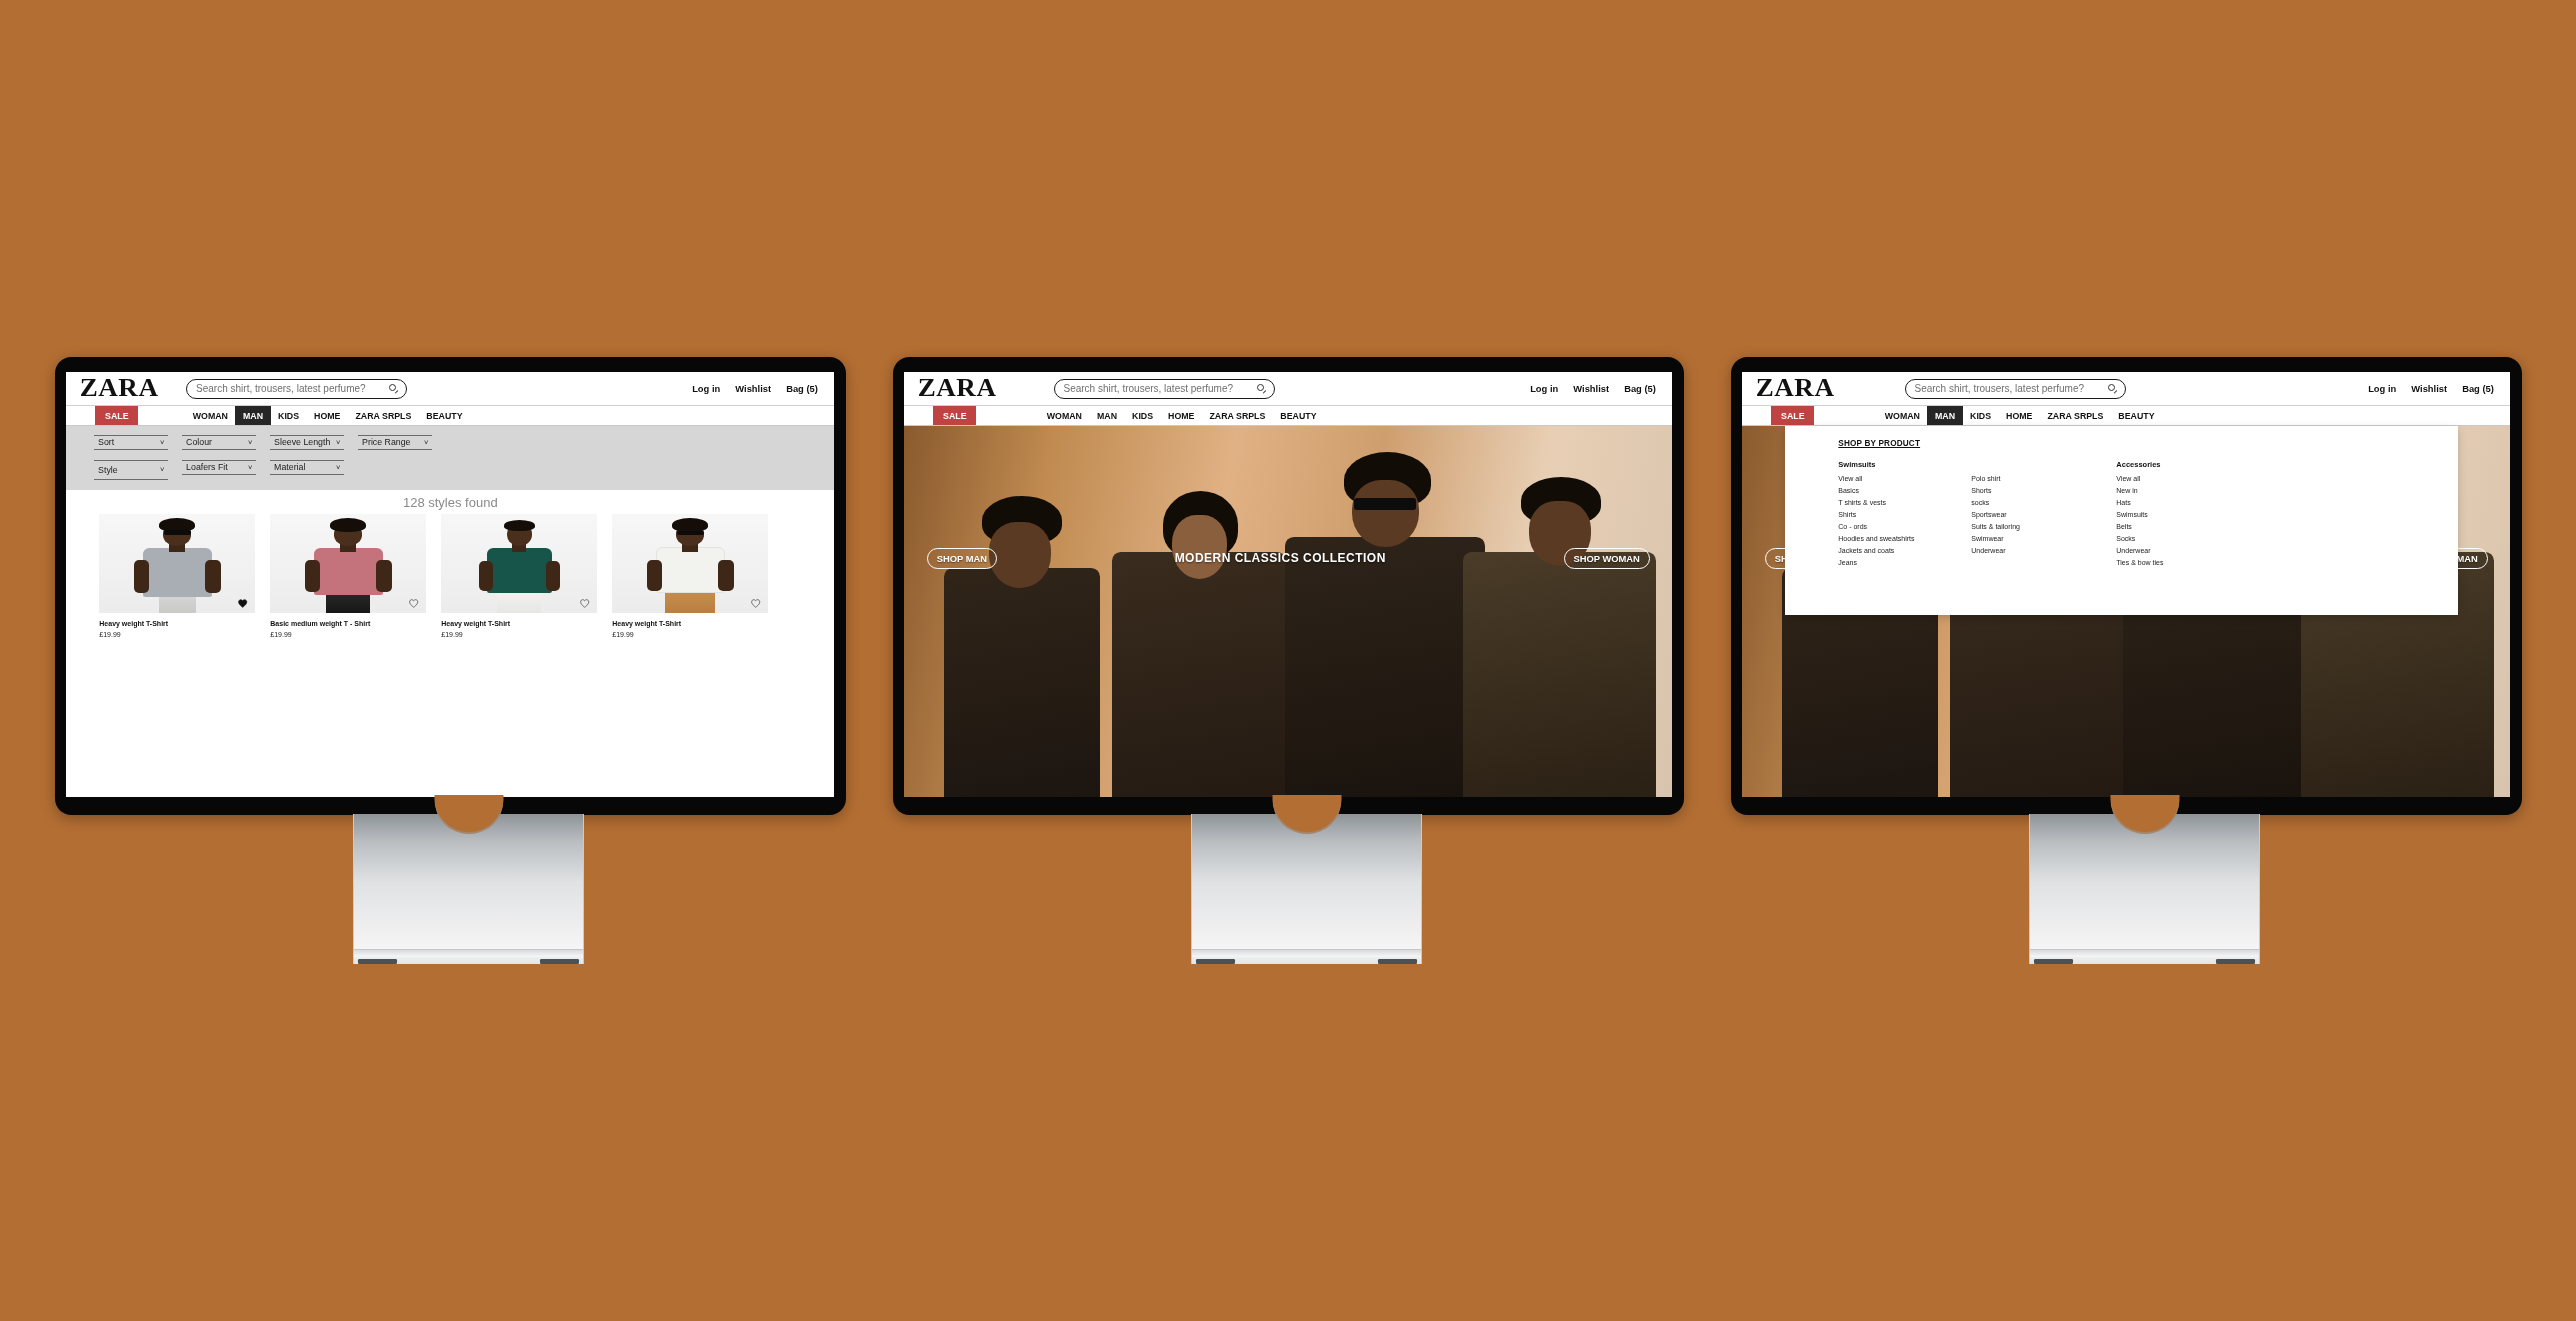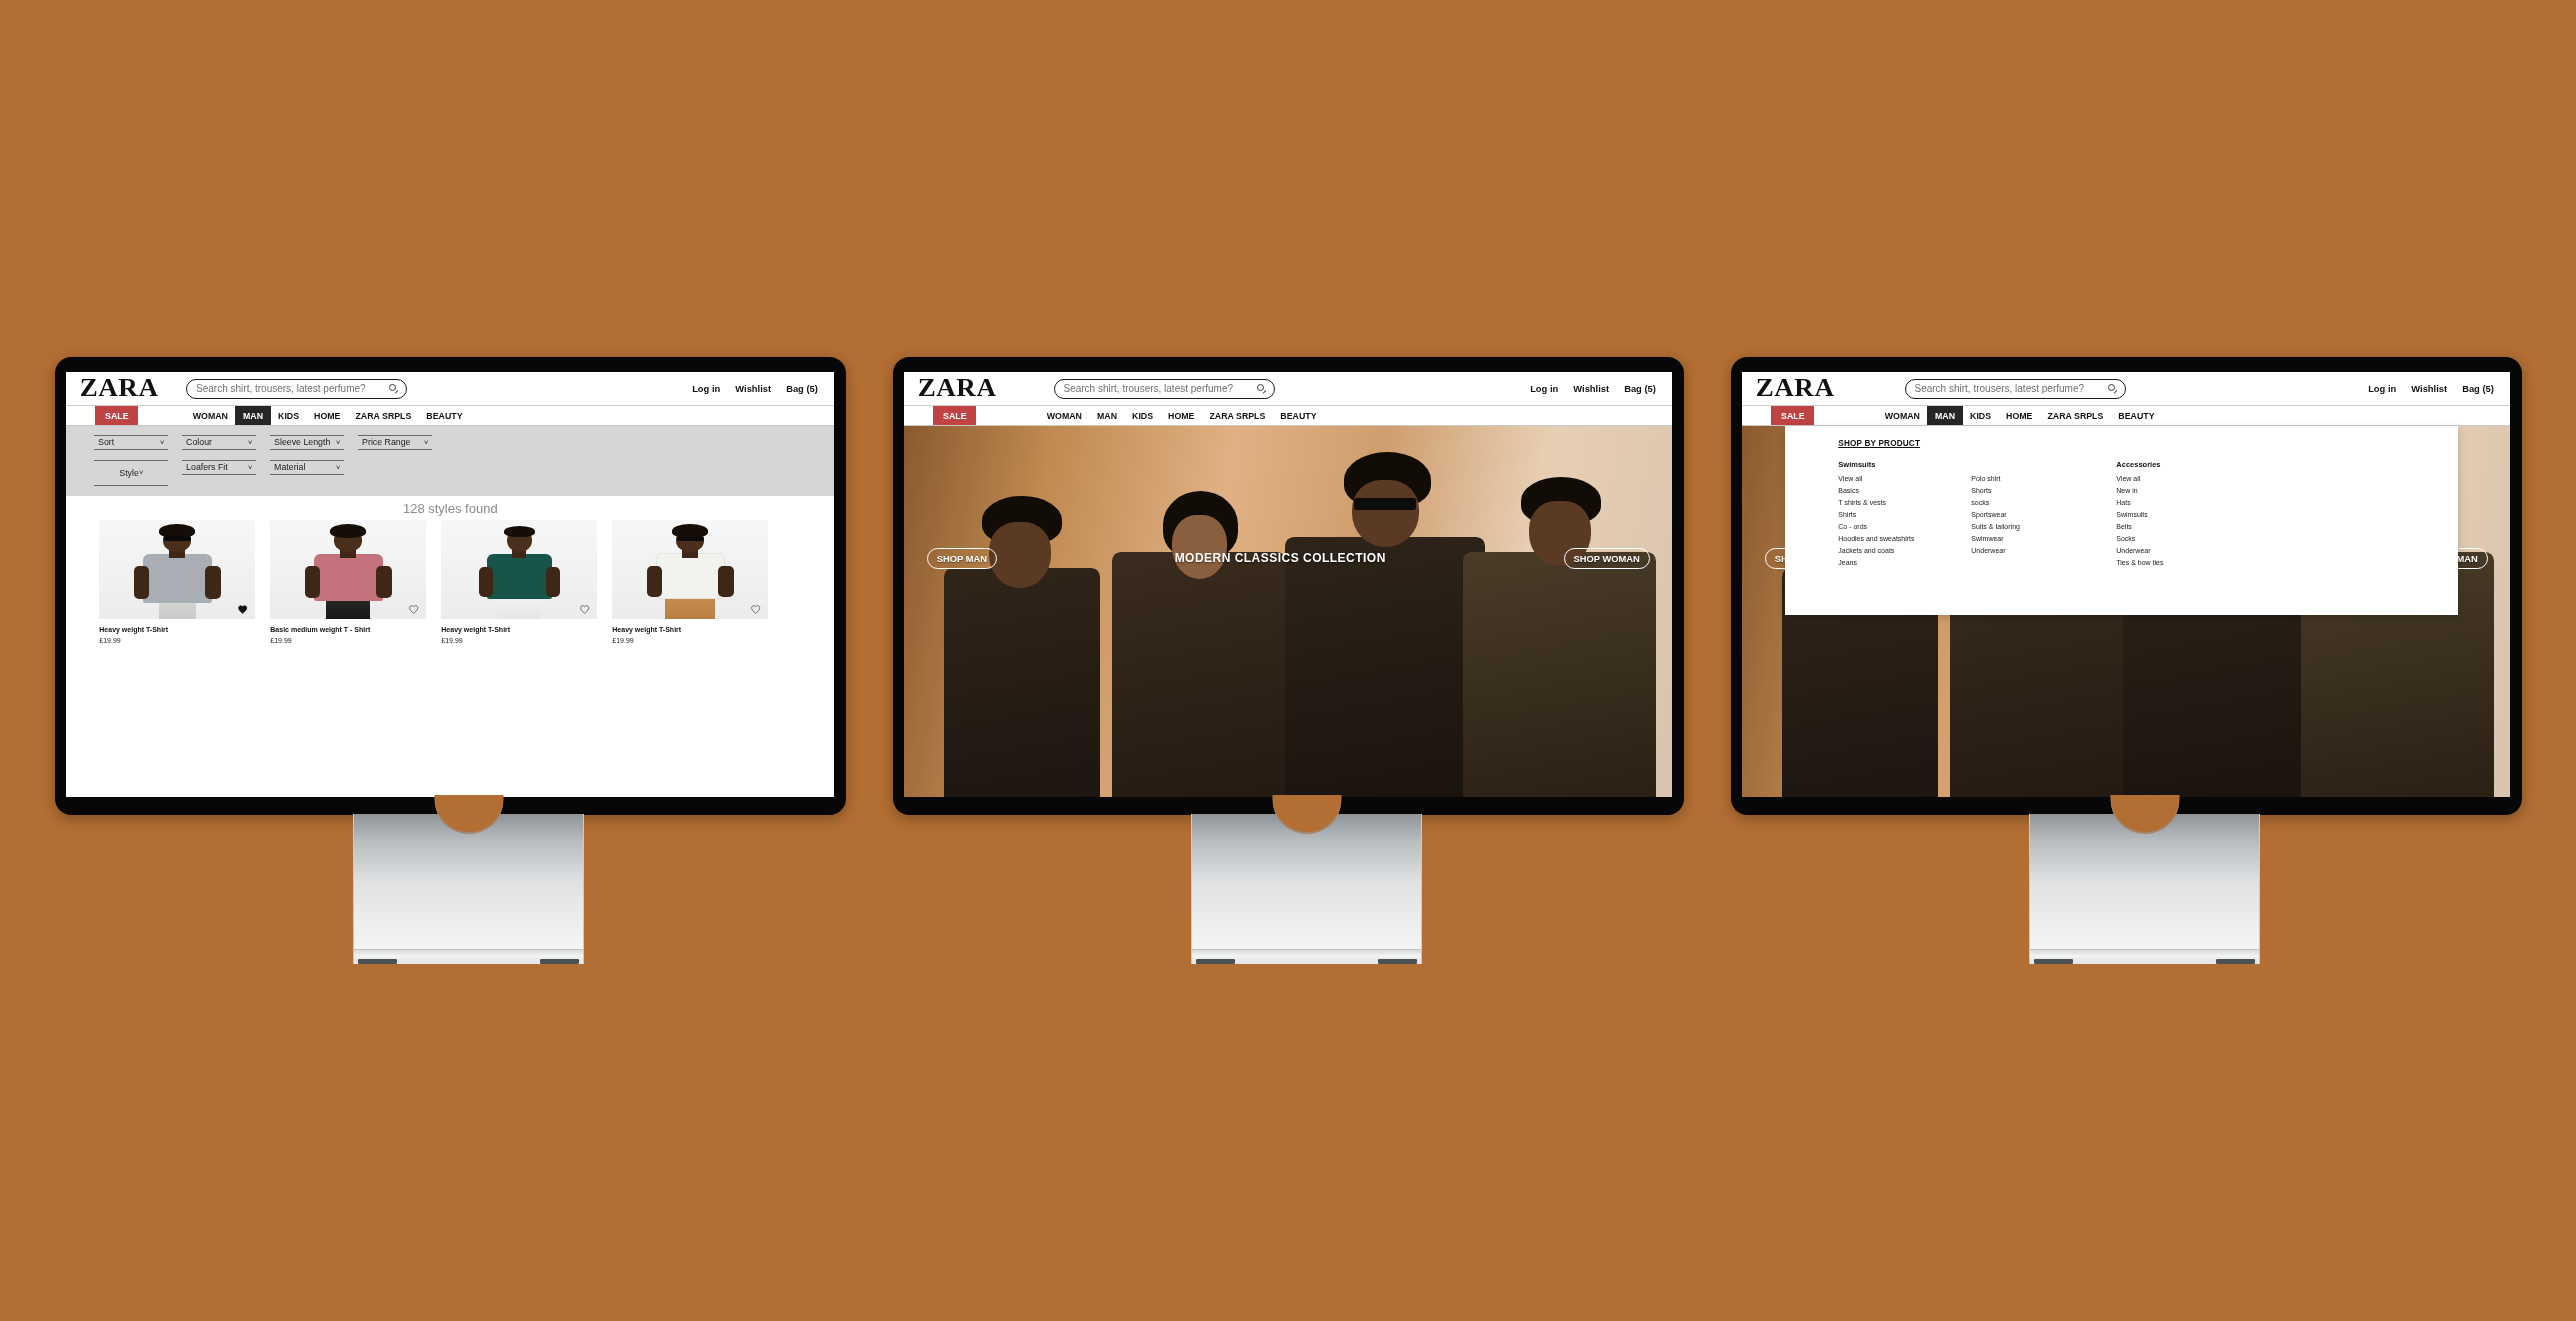--- a/index.html
+++ b/index.html
@@ -215,21 +215,21 @@
           <div class="filter" style="width:74px;height:15px;padding:0 3.8px;font-size:8.8px;">
             <span>Sleeve Length</span>
             <span class="chev" style="font-size:7.5px;">˅</span>
           </div>
           <div class="filter" style="width:74px;height:15px;padding:0 3.8px;font-size:8.8px;">
             <span>Price Range</span>
             <span class="chev" style="font-size:7.5px;">˅</span>
           </div>
         </div>
         <div class="filter-row" style="padding:10px 28px 0 28px; gap:14px;">
-          <div class="filter" style="width:74px;height:26px;padding:0 3.8px;font-size:8.8px;justify-content:center;">
+          <div class="filter" style="width:74px;height:20px;padding:0 3.8px;font-size:8.8px;">
             <span>Style</span>
             <span class="chev" style="font-size:7.5px;">˅</span>
           </div>
           <div class="filter" style="width:74px;height:15px;padding:0 3.8px;font-size:8.8px;">
             <span>Loafers Fit</span>
             <span class="chev" style="font-size:7.5px;">˅</span>
           </div>
           <div class="filter" style="width:74px;height:15px;padding:0 3.8px;font-size:8.8px;gap:12px;">
             <span>Material</span>
             <span class="chev" style="font-size:7.5px;">˅</span>

